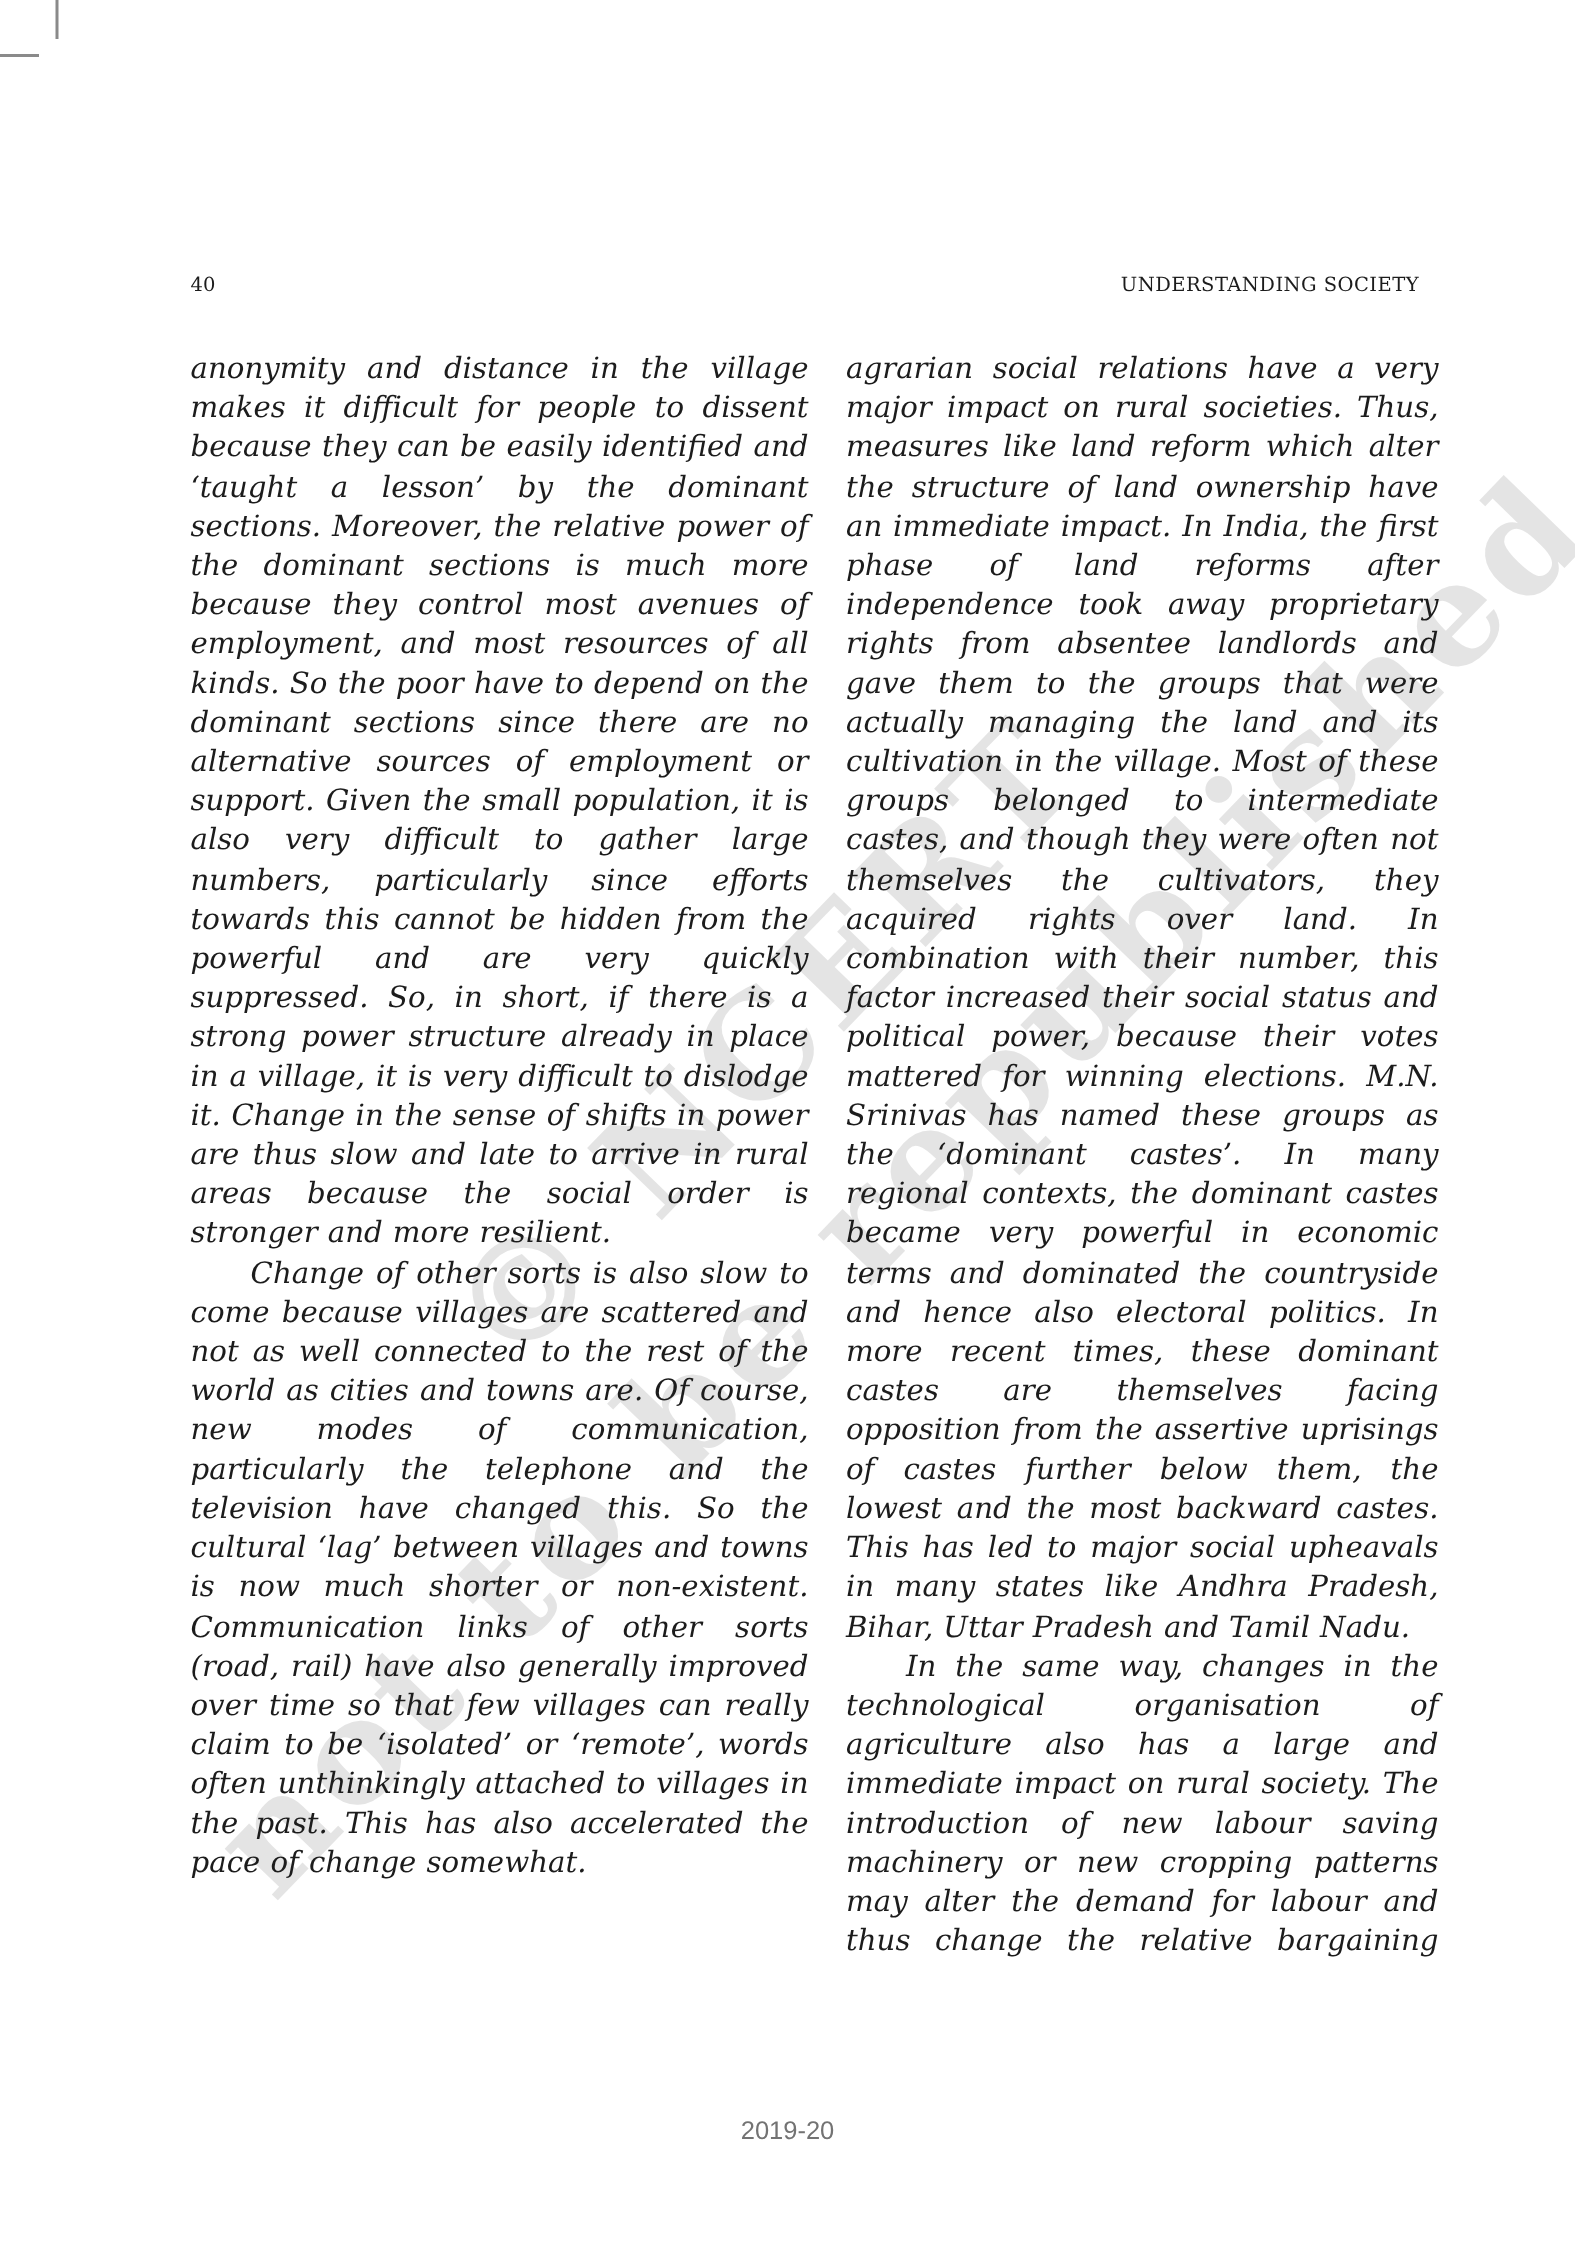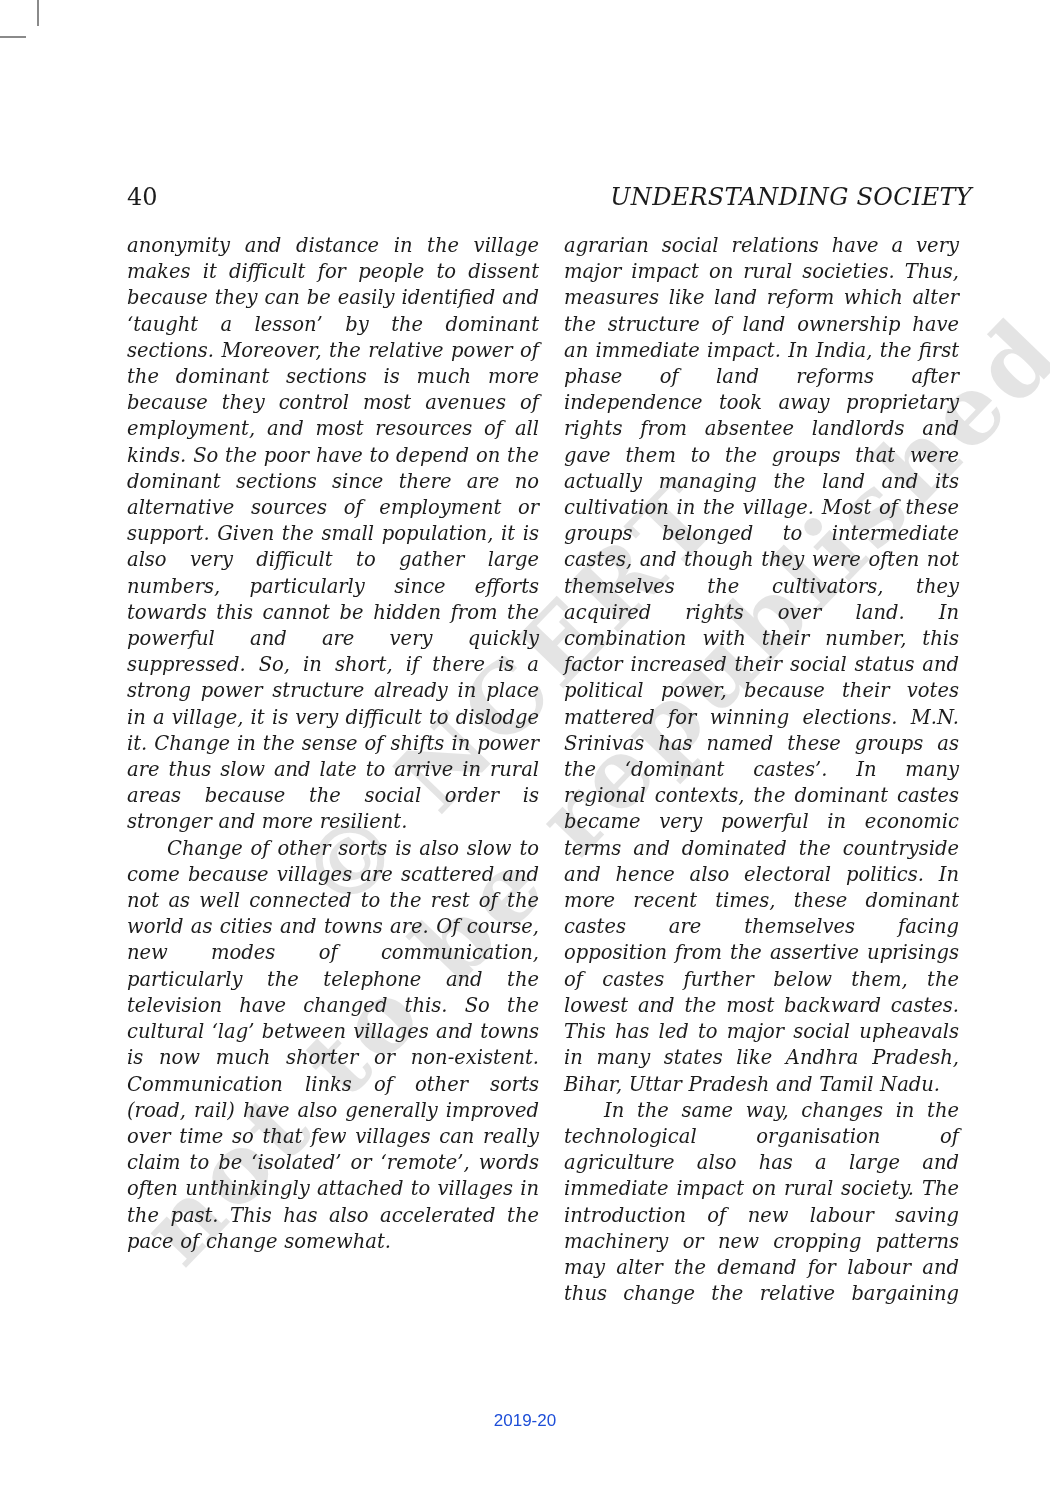--- a/index.html
+++ b/index.html
@@ -30,26 +30,26 @@
     pointer-events: none;
     font-family: "DejaVu Serif", serif;
     height: 130px;
     line-height: 130px;
   }
   .wm1 { left: 318px; top: 830px; }
   .wm2 { left: 160px; top: 1182px; }
 
   header.pagehead {
     position: absolute;
-    top: 183px; left: 127px; right: 78px;
+    top: 183px; left: 127px; right: 104px;
     display: flex; justify-content: space-between; align-items: flex-end;
-    font-size: 24px;
+    font-size: 13px;
     z-index: 2;
   }
-  .running-header { letter-spacing: 0.3px; font-style: italic; }
+  .running-header { letter-spacing: 0.3px; }
 
   main.columns {
     position: absolute;
     top: 233px; left: 127px;
     width: 832px;
     display: flex;
     gap: 25px;
     z-index: 1;
     font-style: italic;
   }
@@ -65,21 +65,21 @@
   }
   .para.indent { text-indent: 40px; }
   .para.continues { text-align-last: justify; }
 
   footer.pagefoot {
     position: absolute;
     top: 1411px; left: 0; width: 100%;
     text-align: center;
     font-family: "Liberation Sans", sans-serif;
     font-size: 17px;
-    color: #1d4ed8;
+    color: #737373;
     z-index: 2;
   }
 </style>
 </head>
 <body>
 
 <div class="page">
 
   <div class="cropmark-v"></div>
   <div class="cropmark-h"></div>

